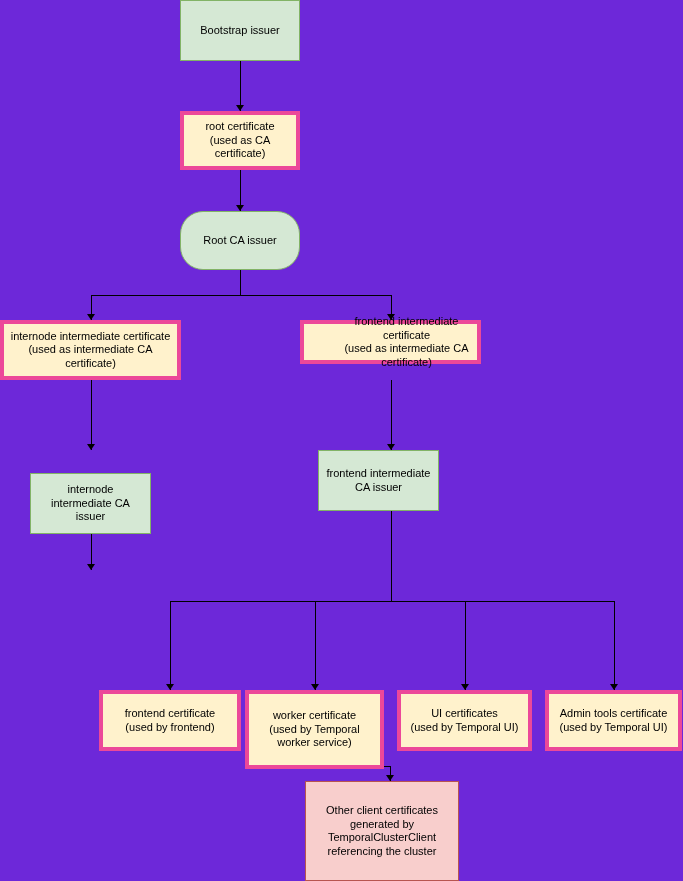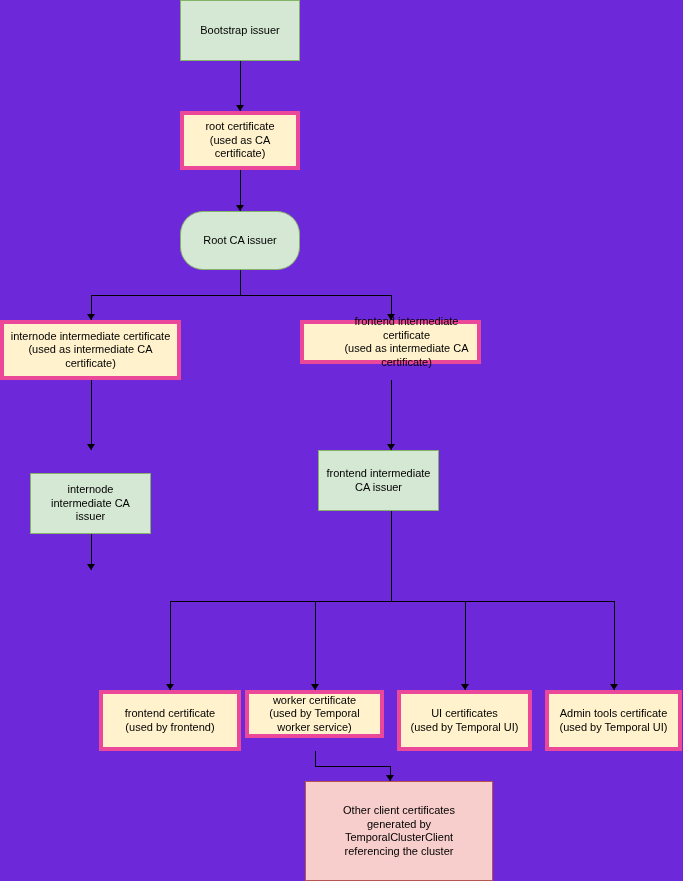--- a/index.html
+++ b/index.html
@@ -109,24 +109,24 @@
     <div class="node cert" style="left: 300px; top: 320px; width: 181px; height: 44px; padding-left: 36px;"><span>frontend intermediate certificate
 (used as intermediate CA
 certificate)</span></div>
     <div class="node issuer" style="left: 30px; top: 450px; width: 121px; height: 61px; margin-top: 23px;"><span>internode
 intermediate CA
 issuer</span></div>
     <div class="node issuer" style="left: 318px; top: 450px; width: 121px; height: 61px;"><span>frontend intermediate
 CA issuer</span></div>
     <div class="node cert" style="left: 99px; top: 690px; width: 142px; height: 61px; text-align: center;"><span>frontend certificate
 (used by frontend)</span></div>
-    <div class="node cert" style="left: 245px; top: 690px; width: 139px; height: 48px;"><span>worker certificate
+    <div class="node cert" style="left: 245px; top: 690px; width: 139px; height: 79px;"><span>worker certificate
 (used by Temporal
 worker service)</span></div>
     <div class="node cert" style="left: 397px; top: 690px; width: 135px; height: 61px;"><span>UI certificates
 (used by Temporal UI)</span></div>
     <div class="node cert" style="left: 545px; top: 690px; width: 137px; height: 61px;"><span>Admin tools certificate
 (used by Temporal UI)</span></div>
-    <div class="node other" style="left: 305px; top: 781px; width: 188px; height: 100px;"><span>Other client certificates
+    <div class="node other" style="left: 305px; top: 781px; width: 154px; height: 100px;"><span>Other client certificates
 generated by
 TemporalClusterClient
 referencing the cluster</span></div>
   </div>
 
 </body></html>

